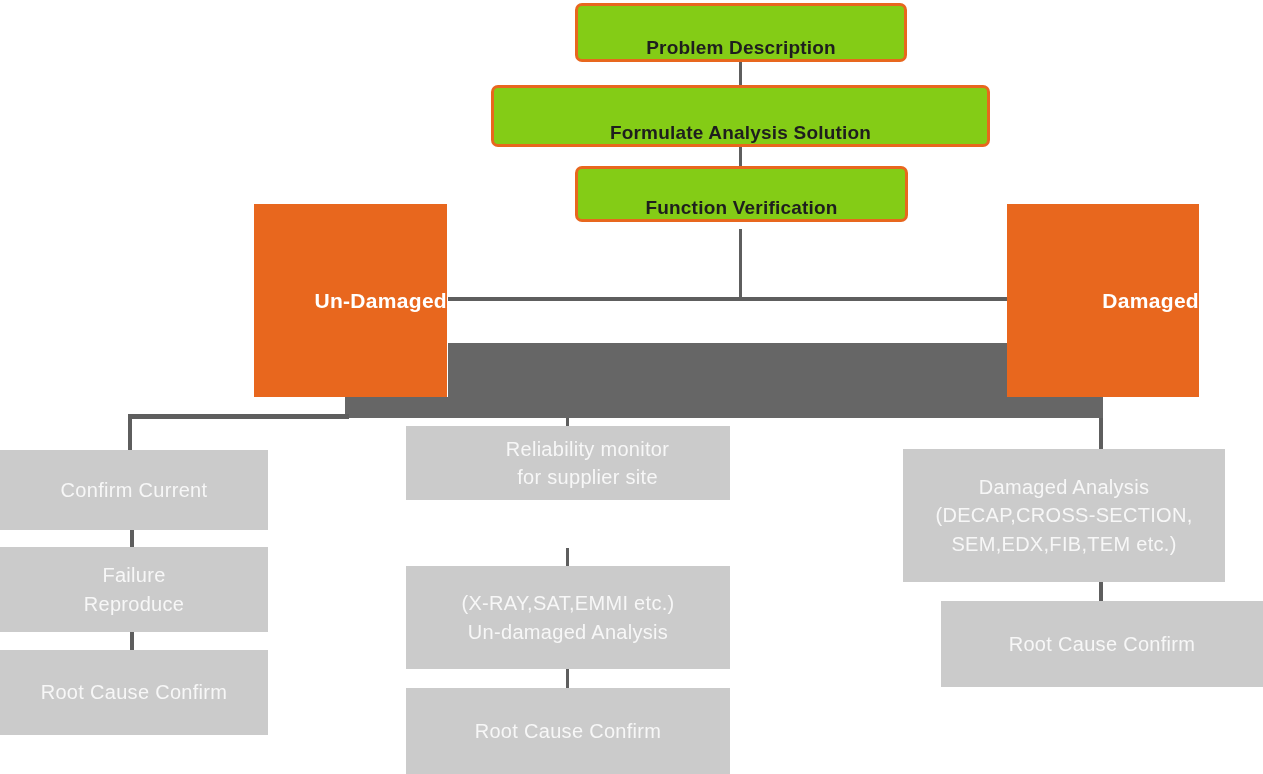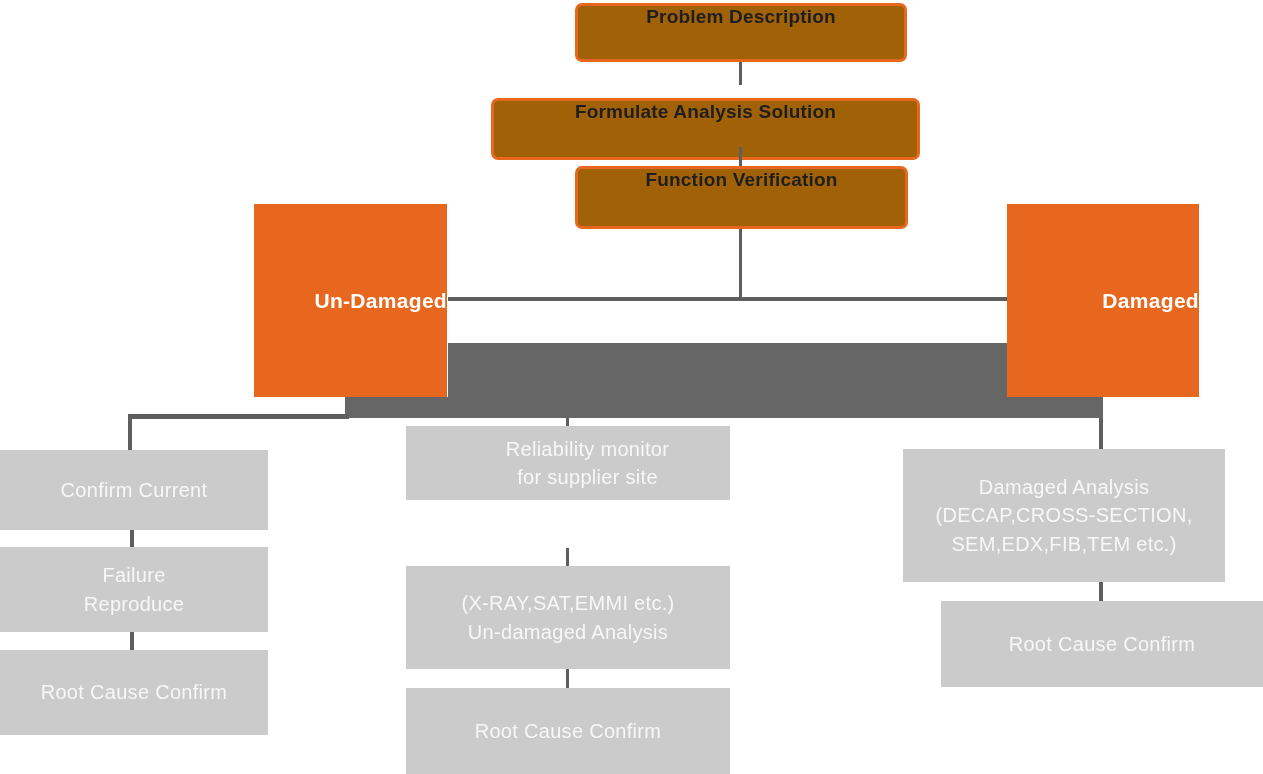--- a/index.html
+++ b/index.html
@@ -6,24 +6,24 @@
   .canvas{
     position:relative;
     width:1263px;height:774px;
     background:#ffffff;
     overflow:hidden;
     font-family:"Liberation Sans","DejaVu Sans",sans-serif;
   }
   .abs{position:absolute;box-sizing:border-box;}
   
   .step{
-    background:#a16207;
+    background:#84cc16;
     border:3px solid #e8671e;
     border-radius:7px;
-    display:flex;align-items:flex-start;justify-content:center;
+    display:flex;align-items:flex-end;justify-content:center;
     color:#1e1e1e;
     font-weight:bold;
     font-size:19px;
     letter-spacing:.2px;
     text-align:center;
   }
   
   .branch{
     background:#e8671e;
     display:flex;align-items:center;justify-content:flex-end;
@@ -53,27 +53,27 @@
 <body>
 
 <div class="canvas">
 
   <div class="abs step" style="left:575px;top:3px;width:332px;height:59px;">
     <span>Problem Description</span>
   </div>
 
   <div class="abs line" style="left:739px;top:62px;width:3px;height:23px;"></div>
 
-  <div class="abs step" style="left:491px;top:98px;width:429px;height:62px;">
+  <div class="abs step" style="left:491px;top:85px;width:499px;height:62px;">
     <span>Formulate Analysis Solution</span>
   </div>
 
   <div class="abs line" style="left:739px;top:147px;width:3px;height:19px;"></div>
 
-  <div class="abs step" style="left:575px;top:166px;width:333px;height:63px;">
+  <div class="abs step" style="left:575px;top:166px;width:333px;height:56px;">
     <span>Function Verification</span>
   </div>
 
   <div class="abs line" style="left:739px;top:229px;width:3px;height:70px;"></div>
 
   <div class="abs line" style="left:448px;top:297px;width:559px;height:4px;"></div>
 
   <div class="abs branch" style="left:254px;top:204px;width:193px;height:193px;">
     <span>Un-Damaged</span>
   </div>

